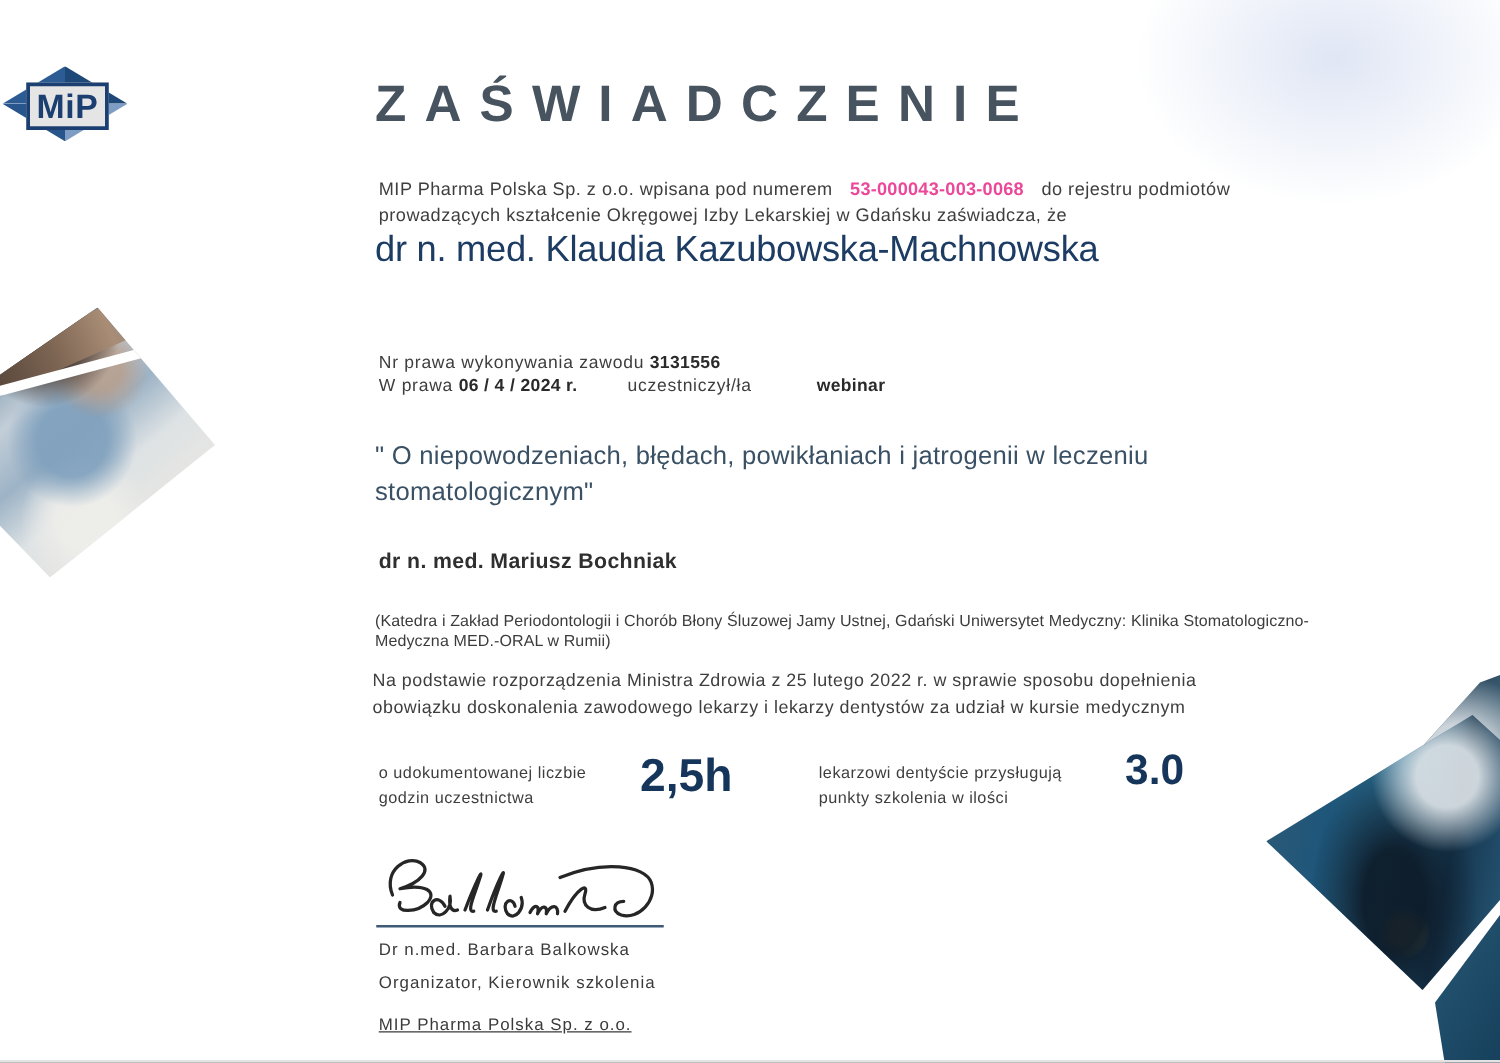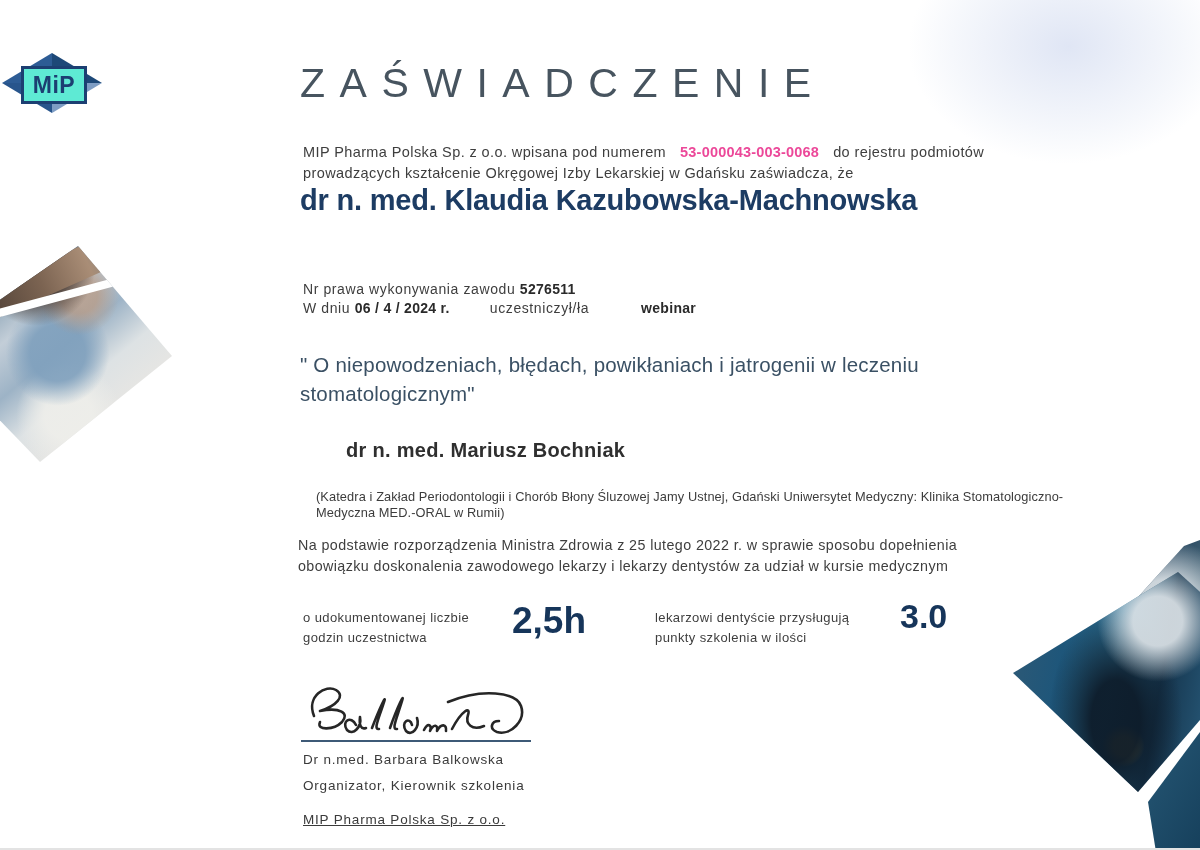--- a/index.html
+++ b/index.html
@@ -11,51 +11,51 @@
 
   
   #logo{left:2px;top:53px;width:100px;height:60px;}
   .logo-face{position:absolute;left:0;top:0;width:100px;height:60px;}
   .lf-tl{clip-path:polygon(50px 0,0 30px,50px 30px);background:#2d5c95;}
   .lf-tr{clip-path:polygon(50px 0,100px 30px,50px 30px);background:#1d4878;}
   .lf-bl{clip-path:polygon(0 30px,50px 60px,50px 30px);background:#28558c;}
   .lf-br{clip-path:polygon(100px 30px,50px 60px,50px 30px);background:#7e9dc4;}
   #logo-box{
     position:absolute;left:19px;top:13px;width:60px;height:32px;
-    background:#5eead4;border:3px solid #1c3f72;display:flex;align-items:center;justify-content:center;
-    font-weight:bold;font-size:23px;color:#1c3f72;letter-spacing:.5px;
+    background:#e5e5e5;border:3px solid #1c3f72;display:flex;align-items:center;justify-content:center;
+    font-weight:bold;font-size:27px;color:#1c3f72;letter-spacing:.5px;
   }
 
   
   #title{
-    left:300px;top:60px;font-size:41px;font-weight:400;color:#47545f;
+    left:300px;top:60px;font-size:41px;font-weight:700;color:#47545f;
     letter-spacing:14.5px;white-space:nowrap;
   }
 
   
   #intro{left:303px;top:142px;font-size:14.5px;line-height:21px;letter-spacing:.4px;color:#3e3e3e;}
   #intro .bold-num{font-weight:bold;color:#ec4899;margin:0 14px;letter-spacing:.2px;}
 
   
-  #attendee{left:300px;top:184px;font-size:29px;font-weight:bold;color:#1d3c63;letter-spacing:-.2px;white-space:nowrap;}
+  #attendee{left:300px;top:184px;font-size:29px;font-weight:normal;color:#1d3c63;letter-spacing:-.2px;white-space:nowrap;}
 
   
   #license{left:303px;top:280px;font-size:14px;line-height:18.5px;letter-spacing:.6px;color:#3e3e3e;}
   #license b{letter-spacing:.3px;color:#2a2a2a;}
   #license .gap-a{display:inline-block;width:40px;}
   #license .gap-b{display:inline-block;width:52px;}
 
   
   #course{left:300px;top:350px;font-size:20.5px;line-height:29px;color:#3a5064;letter-spacing:.2px;}
 
   
-  #lecturer{left:303px;top:439px;font-size:20px;font-weight:bold;color:#2f2f2f;letter-spacing:.3px;margin-left:43px;}
+  #lecturer{left:303px;top:439px;font-size:17px;font-weight:bold;color:#2f2f2f;letter-spacing:.3px;}
 
   
-  #affiliation{left:300px;top:489px;font-size:12.8px;line-height:16px;color:#3c3c3c;letter-spacing:.1px;margin-left:16px;}
+  #affiliation{left:300px;top:489px;font-size:12.8px;line-height:16px;color:#3c3c3c;letter-spacing:.1px;}
 
   
   #legal{left:298px;top:535px;font-size:14.3px;line-height:21px;letter-spacing:.4px;color:#3e3e3e;}
 
   
   .cred-label{font-size:13px;line-height:20px;letter-spacing:.4px;color:#3e3e3e;}
   #hours-label{left:303px;top:608px;}
   #hours-value{left:512px;top:600px;font-size:37px;font-weight:bold;color:#16355a;text-align:right;}
   #points-label{left:655px;top:608px;}
   #points-value{left:900px;top:597px;font-size:34px;font-weight:bold;color:#16355a;}
@@ -136,22 +136,22 @@
   <div class="abs" id="title">ZAŚWIADCZENIE</div>
 
   <div class="abs" id="intro">
     <div><span>MIP Pharma Polska Sp. z o.o. wpisana pod numerem</span><span class="bold-num">53-000043-003-0068</span><span>do rejestru podmiotów</span></div>
     <div>prowadzących kształcenie Okręgowej Izby Lekarskiej w Gdańsku zaświadcza, że</div>
   </div>
 
   <div class="abs" id="attendee">dr n. med. Klaudia Kazubowska-Machnowska</div>
 
   <div class="abs" id="license">
-    <div><span>Nr prawa wykonywania zawodu</span> <b>5276511</b></div>
-    <div><span>W dniu</span> <b>06 / 4 / 2024 r.</b><span class="gap-a"></span><span>uczestniczył/ła</span><span class="gap-b"></span><b>webinar</b></div>
+    <div><span>Nr prawa wykonywania zawodu</span> <b>3131556</b></div>
+    <div><span>W prawa</span> <b>06 / 4 / 2024 r.</b><span class="gap-a"></span><span>uczestniczył/ła</span><span class="gap-b"></span><b>webinar</b></div>
   </div>
 
   <div class="abs" id="course">
     <div>" O niepowodzeniach, błędach, powikłaniach i jatrogenii w leczeniu</div>
     <div>stomatologicznym"</div>
   </div>
 
   <div class="abs" id="lecturer">dr n. med.  Mariusz Bochniak</div>
 
   <div class="abs" id="affiliation">

